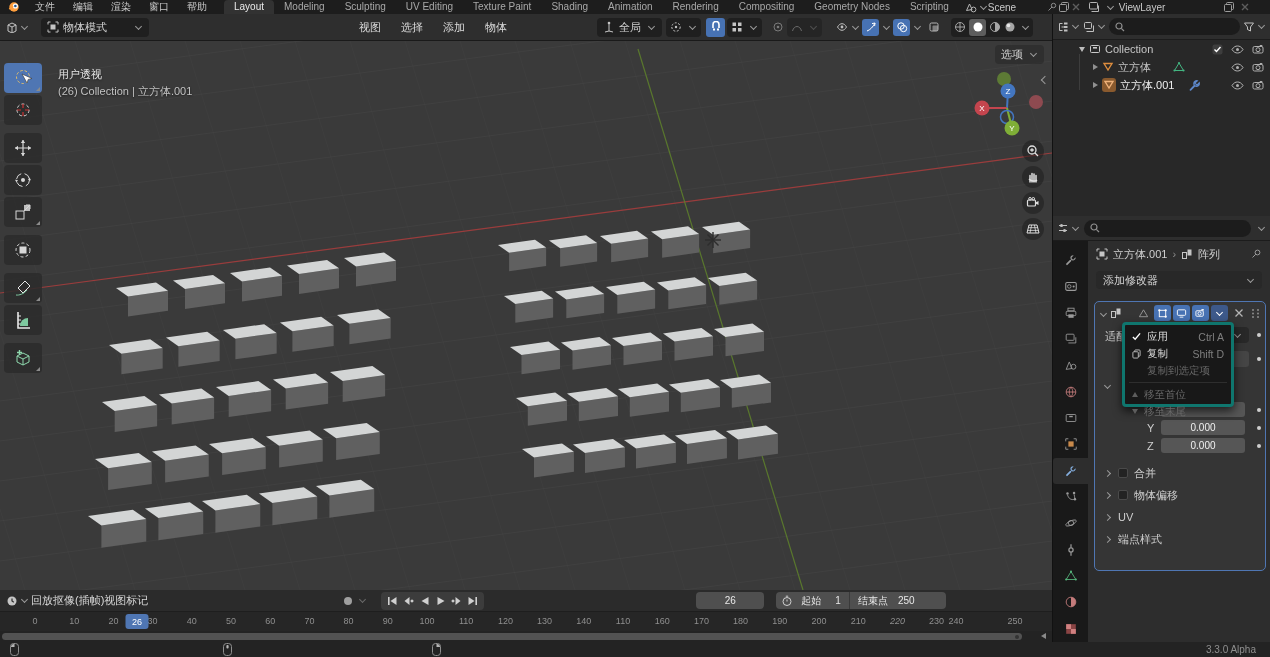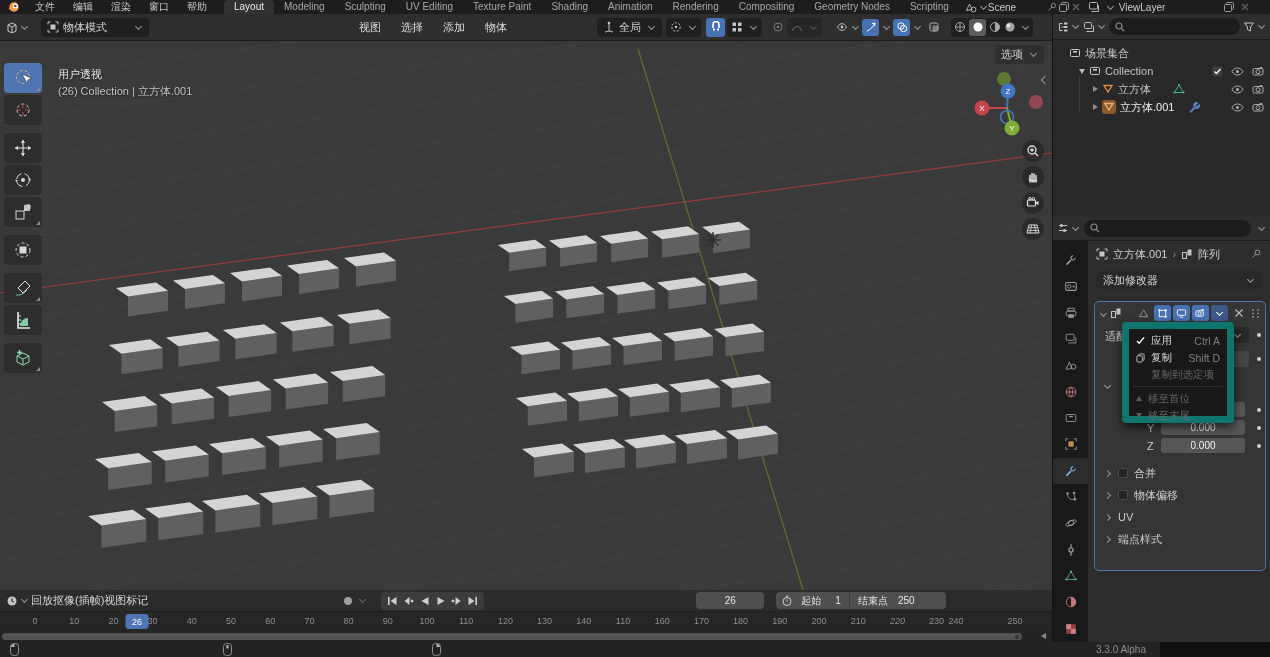--- a/index.html
+++ b/index.html
@@ -47,36 +47,36 @@
   #prop-main{position:absolute;left:35px;top:25px;width:182px;height:401px}
   #breadcrumb{height:26px;display:flex;align-items:center;gap:5px;padding:0 8px;color:#d0d0d0}
   .dropdown{background:#282828;border-radius:4px;height:18px;display:flex;align-items:center;padding:0 7px;color:#d4d4d4}
   #modpanel{position:absolute;left:6px;top:60px;width:172px;height:270px;background:#353535;border:1px solid #4f76b3;border-radius:5px}
   #modhead{height:22px;display:flex;align-items:center;padding:0 4px;gap:2px}
   .mrow{position:absolute;height:16px;display:flex;align-items:center}
   .numfield{background:#565656;border-radius:3px;height:15px;color:#f0f0f0;display:flex;align-items:center;justify-content:center;font-size:10px}
   .dot{width:4px;height:4px;border-radius:50%;background:#cfcfcf}
   .subpanel{display:flex;align-items:center;gap:6px;height:22px;padding-left:6px;color:#cfcfcf}
   .cbox{width:10px;height:10px;background:#232323;border:1px solid #4a4a4a;border-radius:2px}
-  #modmenu{position:absolute;left:1122px;top:322px;width:112px;height:101px;background:#181818;border:7px solid #0f766e;border-radius:4px;box-shadow:0 4px 10px #000a;z-index:20;font-size:10.5px}
+  #modmenu{position:absolute;left:1122px;top:322px;width:112px;height:85px;background:#181818;border:3px solid #0f766e;border-radius:4px;box-shadow:0 4px 10px #000a;z-index:20;font-size:10.5px}
   .menu-row{height:17px;display:flex;align-items:center;padding:0 7px;gap:6px;color:#dedede}
   .menu-row .sc{margin-left:auto;color:#7f7f7f}
   .menu-row.dis{color:#686868}
   
   #timeline{left:0;top:590px;width:1052px;height:52px;background:#2b2b2b}
   #tl-head{height:22px;display:flex;align-items:center;gap:2px;padding:0 6px;border-bottom:1px solid #1e1e1e}
   #ruler{position:absolute;left:0;top:22px;width:1052px;height:19px;background:#262626}
   .tick{position:absolute;top:4px;color:#8f8f8f;font-size:9px;transform:translateX(-50%)}
   #playhead{position:absolute;top:2px;width:23px;height:15px;background:#4f76b3;border-radius:3px;color:#fff;font-size:9px;display:flex;align-items:center;justify-content:center;transform:translateX(-50%)}
   #scrollbar{position:absolute;left:0;top:41px;width:1052px;height:11px;background:#232323}
   #scroll-handle{position:absolute;left:2px;top:2px;width:1020px;height:7px;background:#525252;border-radius:4px}
   .fieldgrp{background:#4f4f4f;border-radius:4px;height:17px;display:flex;align-items:center;color:#e8e8e8;font-size:10px}
   .playbtn{width:15px;height:15px;display:flex;align-items:center;justify-content:center}
   
-  #statusbar{left:0;top:642px;width:1160px;height:15px;background:#232323;display:flex;align-items:center;color:#8f8f8f;font-size:10px}
+  #statusbar{left:0;top:642px;width:1270px;height:15px;background:#232323;display:flex;align-items:center;color:#8f8f8f;font-size:10px}
   svg{display:block}
 </style>
 </head>
 <body>
 
 <div id="topbar" class="abs">
   <svg class="mini-ic" style="margin:0 6px 0 8px" viewBox="0 0 14 14">
       <circle cx="7" cy="7" r="5.5" fill="#ff9f3e"></circle>
       <circle cx="8.6" cy="5.8" r="3" fill="#fff"></circle>
       <circle cx="8.6" cy="5.8" r="1.5" fill="#20548e"></circle>
@@ -611,27 +611,20 @@
           <path d="M6.3 6.3L9 9" stroke="#8f8f8f" stroke-width="1.2"></path>
         </svg>
       </span>
     <span class="row">
         <svg class="mini-ic" viewBox="0 0 12 12">
           <path d="M1.5 2h9L7.5 6v4L4.5 8.5V6z" fill="none" stroke="#c0c0c0"></path>
         </svg>
         <span class="chev"></span>
       </span>
   </div>
-  <div class="orow" style="margin-top:4px">
-    <svg class="mini-ic" style="margin-left:10px" viewBox="0 0 12 12">
-        <rect x="1.5" y="2.5" width="9" height="7" rx="1" fill="none" stroke="#c9c9c9"></rect>
-        <rect x="4" y="4" width="4" height="1.6" fill="#c9c9c9"></rect>
-      </svg>
-    <span>场景集合</span>
-  </div>
   <div class="orow">
     <span class="tri-d" style="margin-left:20px"></span>
     <svg class="mini-ic" viewBox="0 0 12 12">
         <rect x="1.5" y="2.5" width="9" height="7" rx="1" fill="none" stroke="#c9c9c9"></rect>
         <rect x="4" y="4" width="4" height="1.6" fill="#c9c9c9"></rect>
       </svg>
     <span>Collection</span>
     <span class="right">
       <svg width="11" height="11" viewBox="0 0 11 11">
           <rect x="0.5" y="0.5" width="10" height="10" rx="2" fill="#3d3d3d"></rect>

